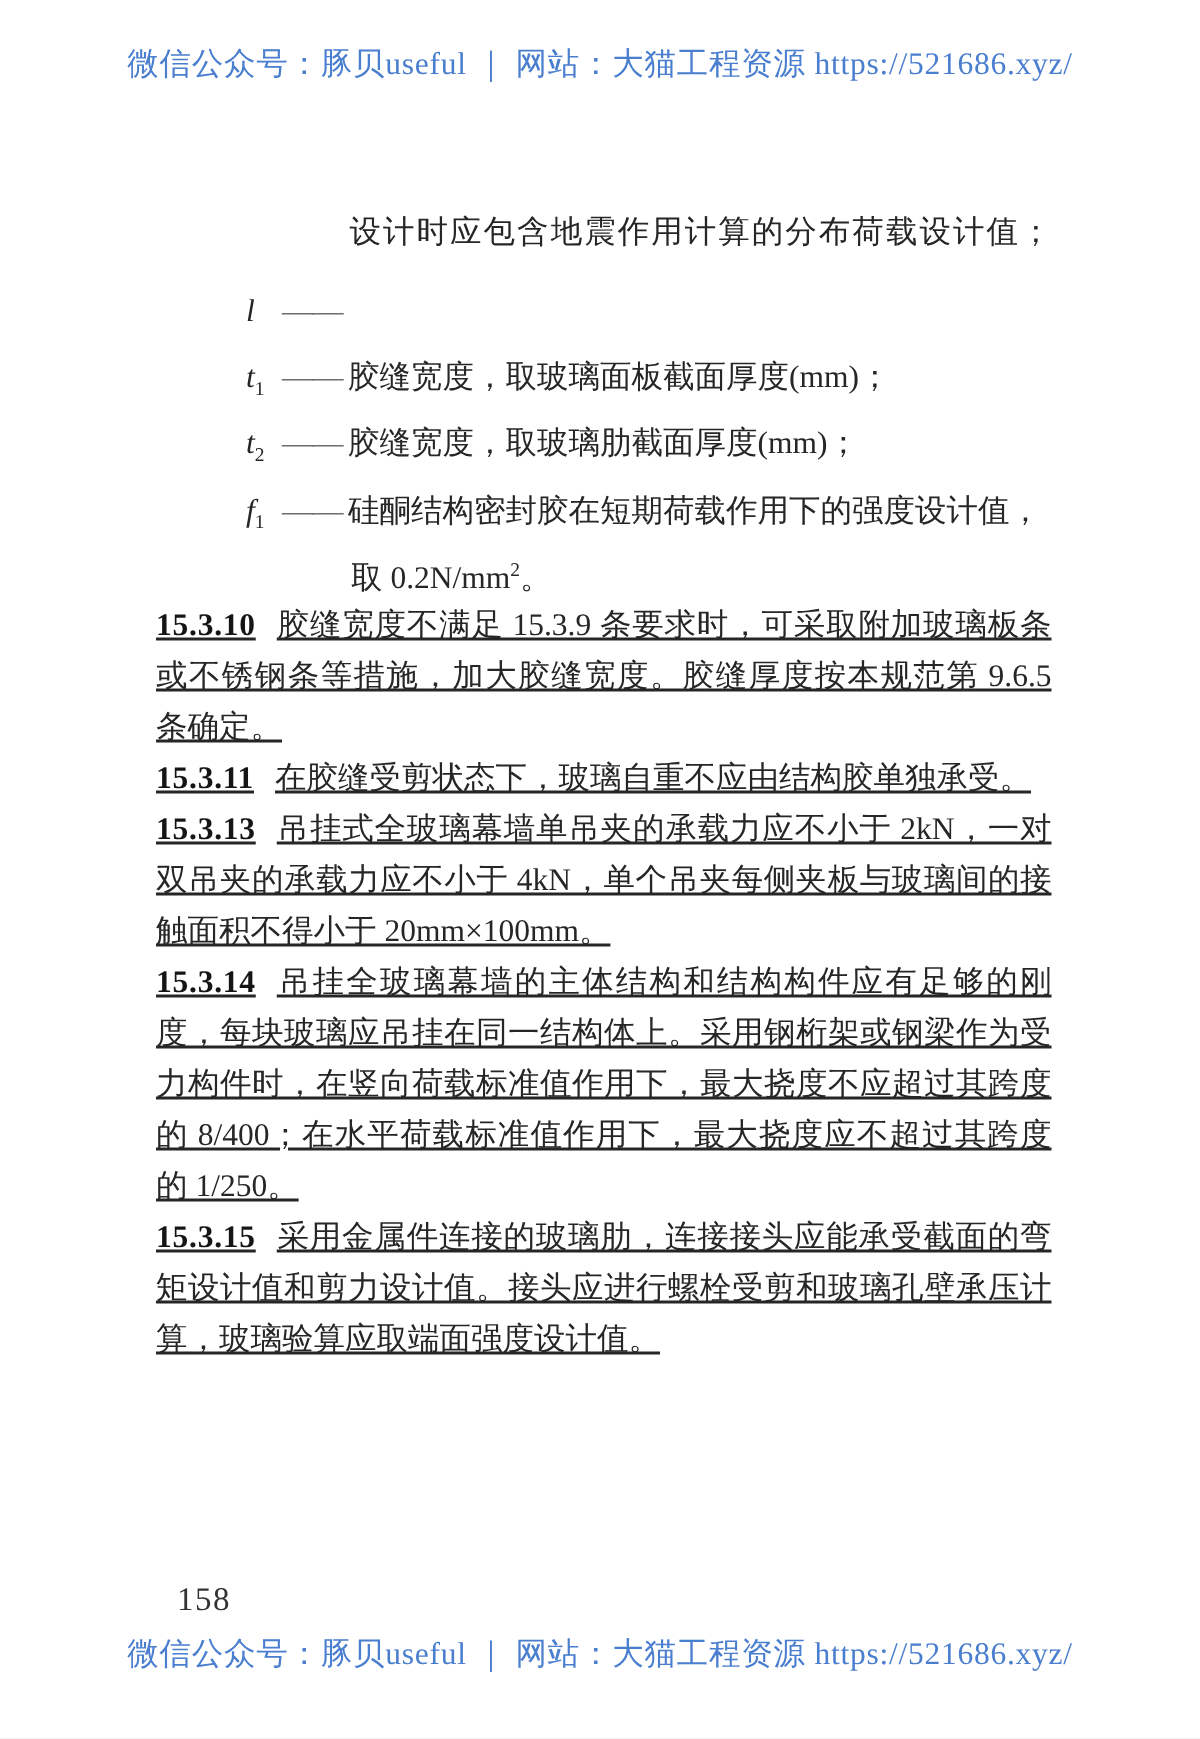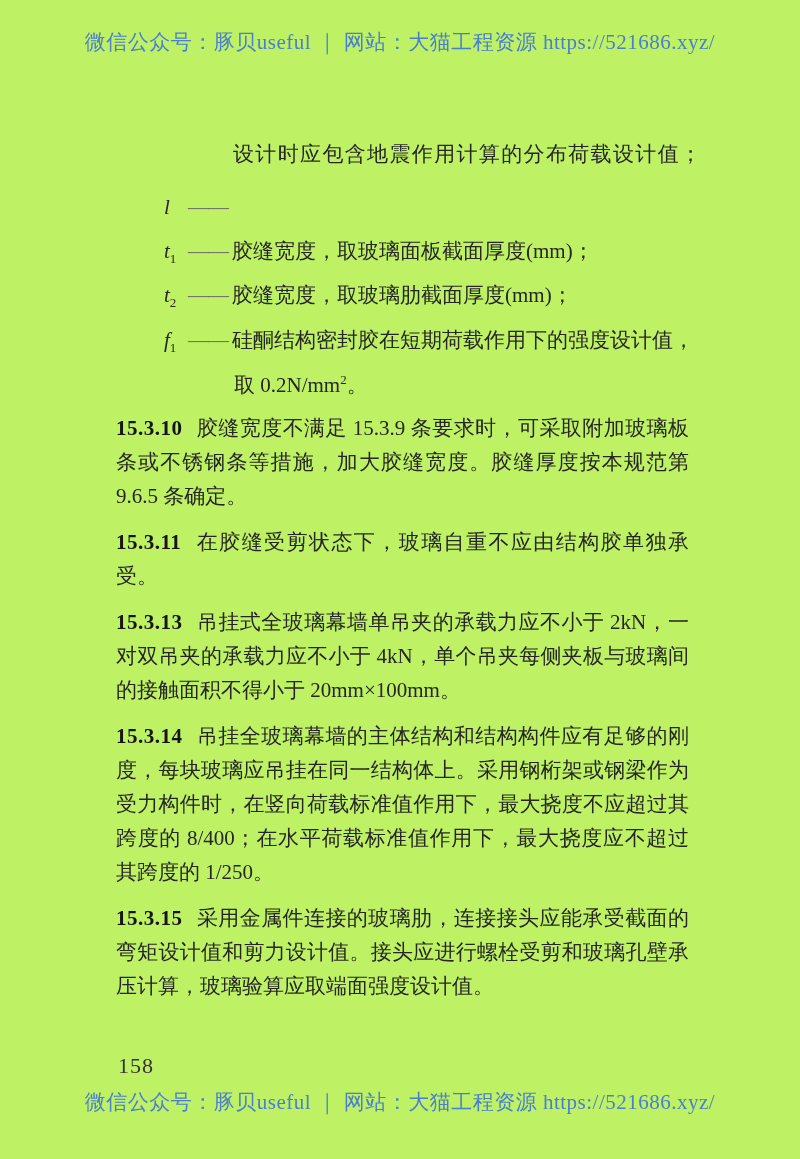--- a/index.html
+++ b/index.html
@@ -1,20 +1,20 @@
 <!DOCTYPE html>
 <html lang="zh"><head>
 <meta charset="utf-8">
 <style>
   html,body{margin:0;padding:0;background:#e8e8e8;}
   .page{
     position:relative;
     width:800px;height:1159px;
     margin:0 auto;
-    background:#bef264;
+    background:#ffffff;
     font-family:"Liberation Serif","DejaVu Serif",serif;
     overflow:hidden;
   }
   .watermark{
     position:absolute;left:0;width:100%;
     text-align:center;
     font-size:21px;
     letter-spacing:0.5px;
     color:#4a7ecf;
     white-space:nowrap;
@@ -55,24 +55,25 @@
   .def-text{
     flex:1 1 auto;
     text-align:justify;
   }
   .def-cont{
     margin:0 0 0 130px;
     line-height:27px;
   }
   .def-cont sup{font-size:13px;}
   .clause{
-    margin:12px;
+    margin:0;
     line-height:34px;
     text-align:justify;
     text-justify:inter-character;
+    text-decoration:underline;
   }
   .clause .num{
     font-weight:bold;
     color:#151515;
     letter-spacing:0.5px;
     margin-right:14px;
   }
   .page-number{
     position:absolute;
     left:118px;top:1053px;

